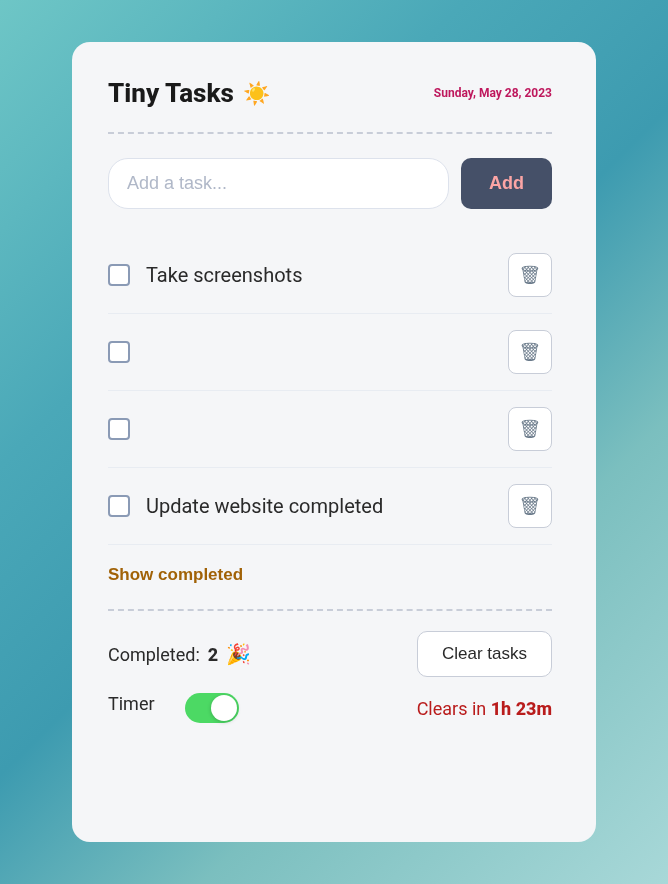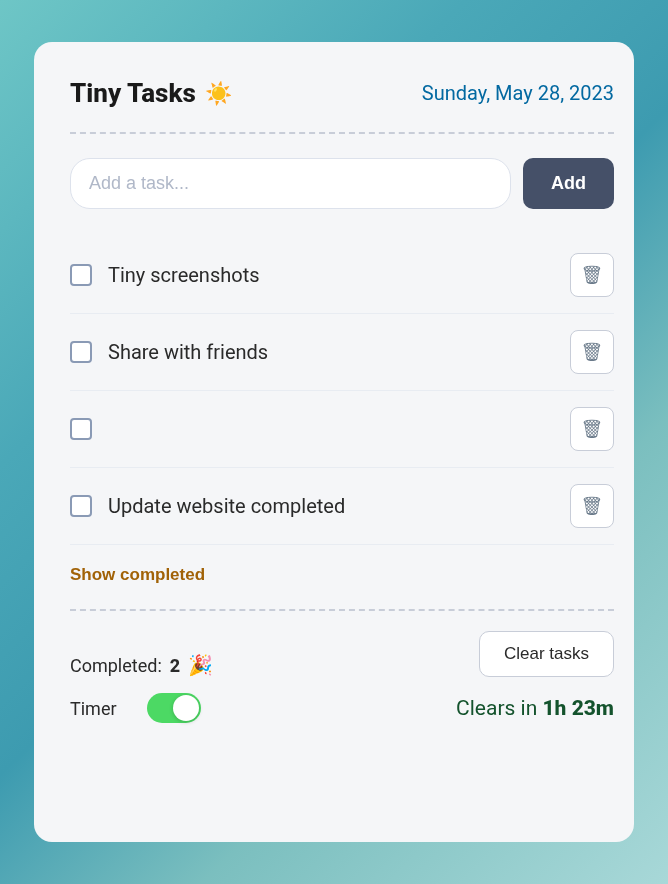--- a/index.html
+++ b/index.html
@@ -10,23 +10,23 @@
       display: flex;
       align-items: center;
       justify-content: center;
       background: linear-gradient(135deg, #6ec6c6 0%, #4aa8b8 30%, #3d9bb0 50%, #7bbfbf 70%, #a8d8d8 100%);
       font-family: -apple-system, BlinkMacSystemFont, 'Segoe UI', Roboto, sans-serif;
     }
 
     .card {
       background: #f5f6f8;
       border-radius: 18px;
-      width: 600px;
+      width: 524px;
       min-height: 800px;
-      padding: 36px 20px 36px 36px;
+      padding: 36px 44px 36px 36px;
       display: flex;
       flex-direction: column;
       gap: 0;
     }
 
     
     .header {
       display: flex;
       align-items: center;
       justify-content: space-between;
@@ -43,23 +43,23 @@
       font-size: 26px;
       font-weight: 800;
       color: #1a1a1a;
     }
 
     .sun-icon {
       font-size: 22px;
     }
 
     .date-text {
-      font-size: 20px;
-      color: #0369a1;
-      font-weight: 400;
+      font-size: 12px;
+      color: #be185d;
+      font-weight: 700;
     }
 
     
     .divider {
       border: none;
       border-top: 2px dashed #c8cdd8;
       margin: 0 0 24px 0;
     }
 
     
@@ -80,21 +80,21 @@
       outline: none;
     }
 
     .task-input::placeholder {
       color: #b0b8c8;
     }
 
     .add-button {
       padding: 14px 28px;
       background: #455068;
-      color: #ffffff;
+      color: #fca5a5;
       border: none;
       border-radius: 10px;
       font-size: 18px;
       font-weight: 600;
       cursor: pointer;
       white-space: nowrap;
     }
 
     
     .task-list {
@@ -175,21 +175,21 @@
 
     
     .footer {
       display: flex;
       flex-direction: column;
       gap: 16px;
     }
 
     .footer-row {
       display: flex;
-      align-items: flex-end;
+      align-items: center;
       justify-content: space-between;
     }
 
     .completed-label {
       font-size: 18px;
       color: #2a2a2a;
       display: flex;
       align-items: center;
       gap: 8px;
     }
@@ -215,21 +215,20 @@
 
     
     .timer-row {
       display: flex;
       align-items: center;
       justify-content: space-between;
     }
 
     .timer-left {
       display: flex;
-      align-items: center;
       gap: 30px;
     }
 
     .timer-label {
       font-size: 18px;
       color: #2a2a2a;
     }
 
     
     .toggle-switch {
@@ -247,22 +246,22 @@
       height: 26px;
       border-radius: 50%;
       background: #fff;
       position: absolute;
       top: 2px;
       left: 26px;
       box-shadow: 0 1px 4px rgba(0,0,0,0.2);
     }
 
     .clears-text {
-      font-size: 21px;
-      color: #14532d;
+      font-size: 18px;
+      color: #b91c1c;
     }
 
     .clears-bold {
       font-weight: 800;
     }
   </style>
 </head>
 <body>
 
 <div class="card">
@@ -280,31 +279,30 @@
   <div class="input-row">
     <input class="task-input" type="text" placeholder="Add a task..." style="">
     <button class="add-button">Add</button>
   </div>
 
   <div class="task-list">
 
     <div class="task-item">
       <div class="task-left">
         <input type="checkbox" class="task-checkbox" style="">
-        <span class="task-label">Tiny screenshots</span>
+        <span class="task-label">Take screenshots</span>
       </div>
       <button class="delete-btn">
         <span class="trash-icon">🗑</span>
       </button>
     </div>
 
     <div class="task-item">
       <div class="task-left">
         <input type="checkbox" class="task-checkbox" style="">
-        <span class="task-label">Share with friends</span>
       </div>
       <button class="delete-btn">
         <span class="trash-icon">🗑</span>
       </button>
     </div>
 
     <div class="task-item">
       <div class="task-left">
         <input type="checkbox" class="task-checkbox" style="">
       </div>

